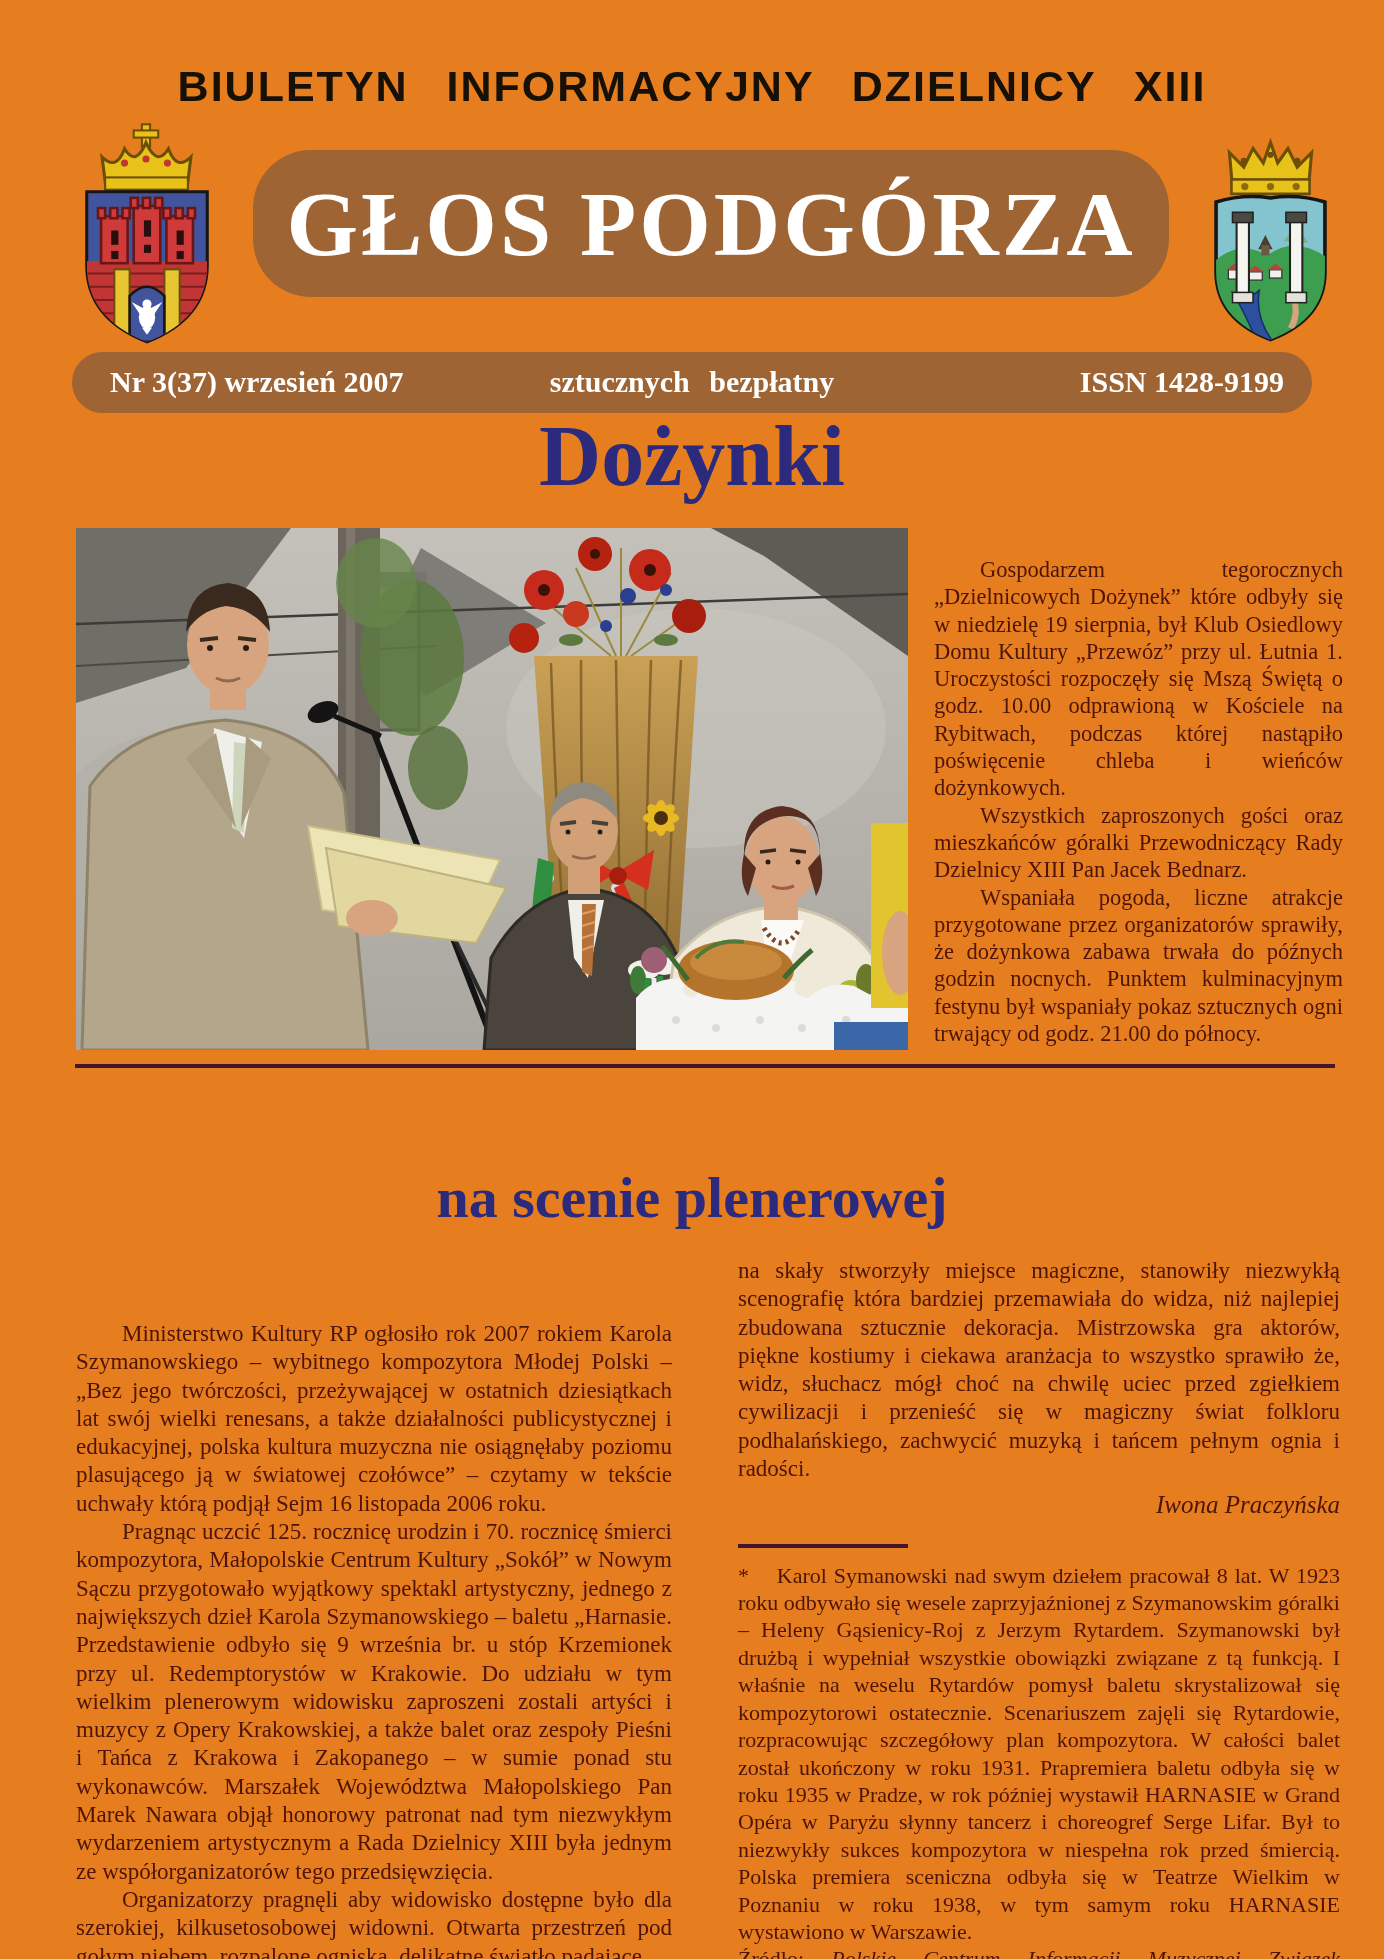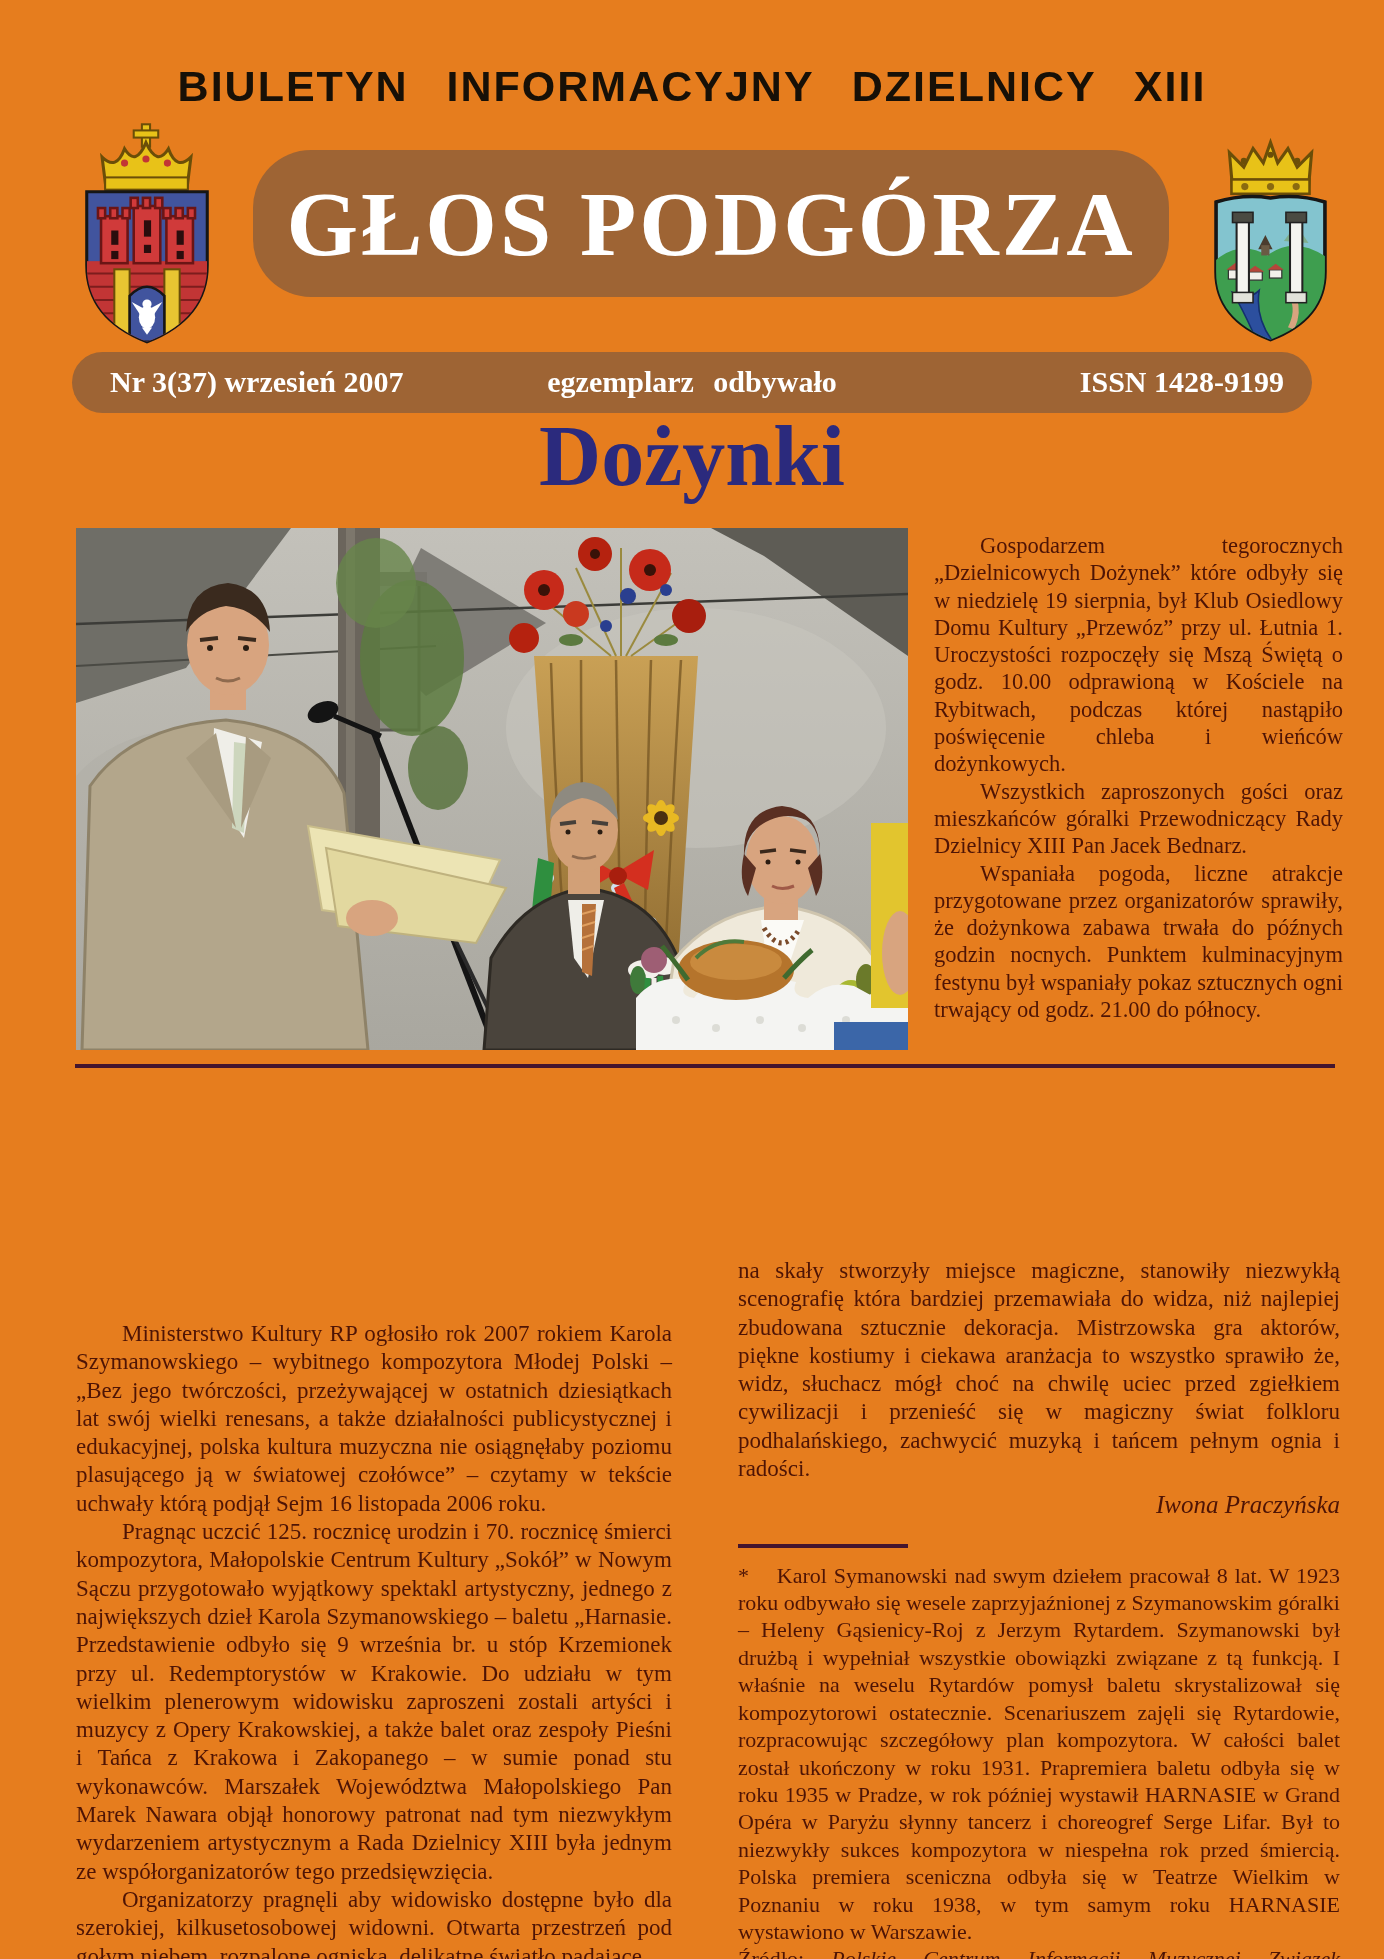--- a/index.html
+++ b/index.html
@@ -32,21 +32,21 @@
 
   .title1 { position:absolute; top:406px; left:0; width:100%; text-align:center; margin:0;
             color:#2B2A7D; font-weight:bold; font-size:86px; }
 
   .photo { position:absolute; left:76px; top:528px; width:832px; height:522px; display:block; }
 
   .bodytxt { color:#4E1405; text-align:justify; }
   .bodytxt p { margin:0; text-indent:46px; }
   .bodytxt p.no-indent { text-indent:0; }
 
-  .col1 { position:absolute; left:934px; top:532px; width:409px;
+  .col1 { position:absolute; left:934px; top:556px; width:409px;
           font-size:22.5px; line-height:27.3px; }
 
   .rule { position:absolute; left:75px; top:1064px; width:1260px; height:4px; background:#44152E; }
 
   .title2 { position:absolute; top:1090px; left:0; width:100%; text-align:center; margin:0;
             color:#2B2A7D; font-weight:bold; font-size:58px; line-height:72px; }
 
   .colL { position:absolute; left:76px;  top:1320px; width:596px; font-size:23px; line-height:28.3px; }
   .colR { position:absolute; left:738px; top:1257px; width:602px; font-size:23px; line-height:28.3px; }
 
@@ -174,21 +174,21 @@
         <rect x="104" y="92" width="12" height="72" fill="#f5f5f0" stroke="#222" stroke-width="2"></rect>
         <rect x="100" y="84" width="20" height="10" fill="#4a4a42" stroke="#222" stroke-width="1.5"></rect>
         <rect x="100" y="162" width="20" height="10" fill="#e2e2da" stroke="#222" stroke-width="1.5"></rect>
       </g>
     </g>
   </svg>
 
 
   <div class="issue-bar">
     <span class="issue">Nr 3(37) wrzesień 2007</span>
-    <span class="copy">egzemplarz odbywało</span>
+    <span class="copy">sztucznych bezpłatny</span>
     <span class="issn">ISSN 1428-9199</span>
   </div>
 
   <h1 class="title1">Dożynki</h1>
 
   <svg class="photo" viewBox="0 0 832 522" preserveAspectRatio="none">
     <defs>
       <linearGradient id="wallg" x1="0" y1="0" x2="0" y2="1">
         <stop offset="0" stop-color="#c3c1ba"></stop>
           <stop offset="1" stop-color="#a9a79f"></stop>
@@ -385,21 +385,21 @@
   </svg>
 
   <div class="col1 bodytxt">
     <p>Gospodarzem tegorocznych „Dzielnicowych Dożynek” które odbyły się w niedzielę 19 sierpnia, był Klub Osiedlowy Domu Kultury „Przewóz” przy ul. Łutnia 1. Uroczystości rozpoczęły się Mszą Świętą o godz. 10.00 odprawioną w Kościele na Rybitwach, podczas której nastąpiło poświęcenie chleba i wieńców dożynkowych.</p>
     <p>Wszystkich zaproszonych gości oraz mieszkańców góralki Przewodniczący Rady Dzielnicy XIII Pan Jacek Bednarz.</p>
     <p>Wspaniała pogoda, liczne atrakcje przygotowane przez organizatorów sprawiły, że dożynkowa zabawa trwała do późnych godzin nocnych. Punktem kulminacyjnym festynu był wspaniały pokaz sztucznych ogni trwający od godz. 21.00 do północy.</p>
   </div>
 
   <div class="rule"></div>
 
-  <h2 class="title2"><br></h2>
+  <h2 class="title2"><br><span>na scenie plenerowej</span></h2>
 
   <div class="colL bodytxt">
     <p>Ministerstwo Kultury RP ogłosiło rok 2007 rokiem Karola Szymanowskiego – wybitnego kompozytora Młodej Polski – „Bez jego twórczości, przeżywającej w ostatnich dziesiątkach lat swój wielki renesans, a także działalności publicystycznej i edukacyjnej, polska kultura muzyczna nie osiągnęłaby poziomu plasującego ją w światowej czołówce” – czytamy w tekście uchwały którą podjął Sejm 16 listopada 2006 roku.</p>
     <p>Pragnąc uczcić 125. rocznicę urodzin i 70. rocznicę śmierci kompozytora, Małopolskie Centrum Kultury „Sokół” w Nowym Sączu przygotowało wyjątkowy spektakl artystyczny, jednego z największych dzieł Karola Szymanowskiego – baletu „Harnasie. Przedstawienie odbyło się 9 września br. u stóp Krzemionek przy ul. Redemptorystów w Krakowie. Do udziału w tym wielkim plenerowym widowisku zaproszeni zostali artyści i muzycy z Opery Krakowskiej, a także balet oraz zespoły Pieśni i Tańca z Krakowa i Zakopanego – w sumie ponad stu wykonawców. Marszałek Województwa Małopolskiego Pan Marek Nawara objął honorowy patronat nad tym niezwykłym wydarzeniem artystycznym a Rada Dzielnicy XIII była jednym ze współorganizatorów tego przedsięwzięcia.</p>
     <p>Organizatorzy pragnęli aby widowisko dostępne było dla szerokiej, kilkusetosobowej widowni. Otwarta przestrzeń pod gołym niebem, rozpalone ogniska, delikatne światło padające</p>
   </div>
 
   <div class="colR bodytxt">
     <p class="no-indent">na skały stworzyły miejsce magiczne, stanowiły niezwykłą scenografię która bardziej przemawiała do widza, niż najlepiej zbudowana sztucznie dekoracja. Mistrzowska gra aktorów, piękne kostiumy i ciekawa aranżacja to wszystko sprawiło że, widz, słuchacz mógł choć na chwilę uciec przed zgiełkiem cywilizacji i przenieść się w magiczny świat folkloru podhalańskiego, zachwycić muzyką i tańcem pełnym ognia i radości.</p>
     <div class="author">Iwona Praczyńska</div>

